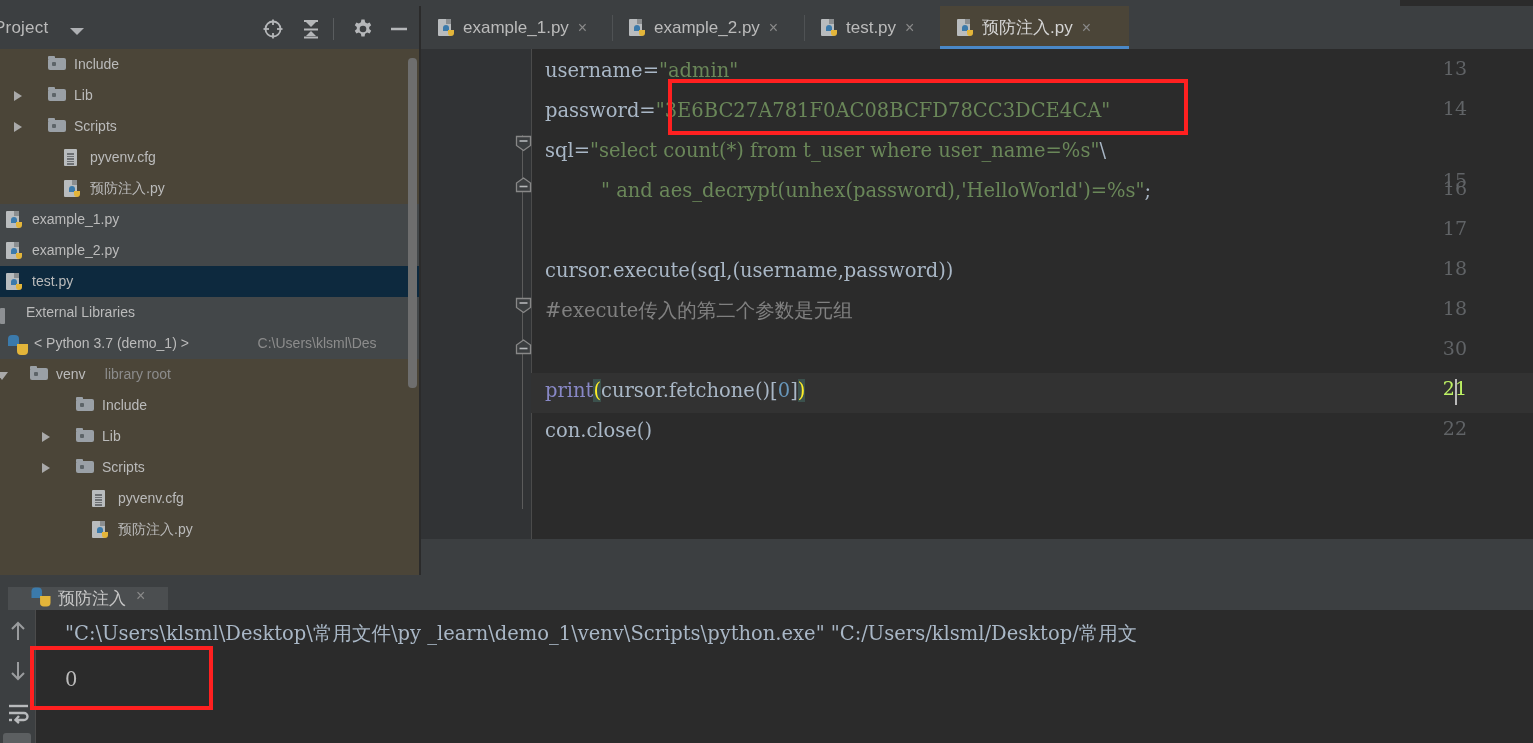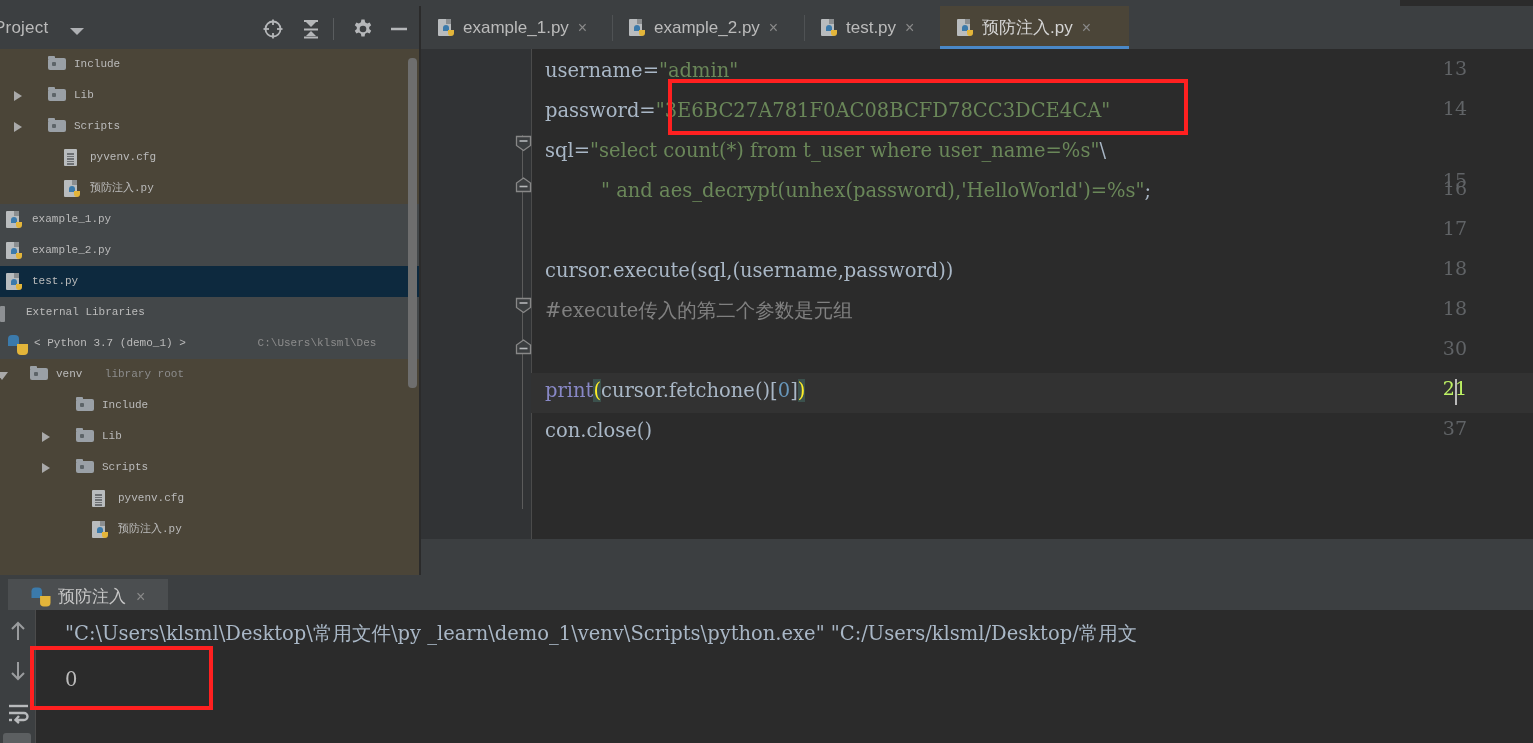--- a/index.html
+++ b/index.html
@@ -21,21 +21,21 @@
   .project-caret{position:absolute;left:70px;top:22px;width:0;height:0;
      border-left:7px solid transparent;border-right:7px solid transparent;border-top:7px solid #aeb0b3;}
   .hdr-icon{position:absolute;top:12px;width:22px;height:22px;cursor:default;}
   .ic-locate{left:262px;}
   .ic-collapse{left:300px;}
   .hdr-div{position:absolute;left:333px;top:12px;width:1px;height:22px;background:#5a5d5f;}
   .ic-gear{left:352px;}
   .ic-min{left:388px;}
 
   .tree{position:absolute;left:0;top:43px;width:420px;height:526px;}
-  .row{position:relative;height:31px;line-height:31px;white-space:nowrap;color:#bbbbbb;font-size:11px;font-family:Liberation Mono, monospace;}
+  .row{position:relative;height:31px;line-height:31px;white-space:nowrap;color:#bbbbbb;font-size:14px;}
   .row.band-gray{background:#434749;}
   .row.band-sel{background:#0d293e;}
   .row.band-brown{background:#4b4538;}
   .row .arrow{position:absolute;top:11px;width:0;height:0;
      border-top:5.5px solid transparent;border-bottom:5.5px solid transparent;border-left:8px solid #a9a9a9;}
   .row .arrow.down{border-left:6px solid transparent;border-right:6px solid transparent;
      border-top:8px solid #a9a9a9;border-bottom:0;top:13px;}
   .row .ico{position:absolute;top:7px;width:18px;height:18px;}
   .row .lbl{position:absolute;top:0;}
   .row .sub{color:#8c8c8c;}
@@ -97,21 +97,21 @@
   .fn{color:#8888c6;} .num{color:#6897bb;} .punc{color:#a9b7c6;}
   .match{background:#3b514d;color:#ffef28;}
   .caret{position:absolute;width:2px;height:26px;background:#bbbbbb;}
 
   
   .redbox{position:absolute;border:4px solid #ff2020;box-sizing:border-box;pointer-events:none;}
 
   
   .runwin{position:absolute;left:0;top:575px;width:1533px;height:168px;background:#3c3f41;}
   .run-tabbar{position:absolute;left:0;top:0;width:1533px;height:35px;background:#3c3f41;}
-  .run-tab{position:absolute;left:8px;top:4px;height:35px;width:160px;background:#4b4e50;display:flex;align-items:center;}
+  .run-tab{position:absolute;left:8px;top:12px;height:35px;width:160px;background:#4b4e50;display:flex;}
   .run-tab .tico{width:19px;height:19px;margin-left:23px;margin-right:8px;}
   .run-tab .tname{font-size:17px;color:#c6c6c6;}
   .run-tab .tclose{margin-left:10px;font-size:16px;color:#8a8a8a;}
   .run-side{position:absolute;left:0;top:35px;width:35px;height:133px;background:#3c3f41;}
   .side-ic{position:absolute;left:7px;width:22px;height:22px;}
   .console{position:absolute;left:35px;top:35px;width:1498px;height:133px;background:#2b2b2b;}
   .console .cline{position:absolute;left:30px;font-family:"DejaVu Serif",serif;font-size:19.5px;color:#a9b7c6;white-space:pre;}
   .console .cline.out{color:#bbbbbb;}
   .console-divider{position:absolute;left:35px;top:35px;width:1px;height:133px;background:#4b4b4b;}
   .bottom-nub{position:absolute;left:3px;bottom:0;width:28px;height:10px;background:#5c5f61;border-radius:3px 3px 0 0;}
@@ -307,21 +307,21 @@
     <div id="gutternums">
         <div class="gutterline" style="top: 8px;">13</div>
         <div class="gutterline" style="top: 48px;">14</div>
         <div class="gutterline" style="top: 88px; margin-top: 32px;">15</div>
         <div class="gutterline" style="top: 128px;">16</div>
         <div class="gutterline" style="top: 168px;">17</div>
         <div class="gutterline" style="top: 208px;">18</div>
         <div class="gutterline" style="top: 248px;">18</div>
         <div class="gutterline" style="top: 288px;">30</div>
         <div class="gutterline cur" style="top: 328px;">21</div>
-        <div class="gutterline" style="top: 368px;">37</div>
+        <div class="gutterline" style="top: 368px;">22</div>
       </div>
 
     <div class="foldline" style="top:86px;height:96px;"></div>
     <div class="foldmark" style="top:86px;">
       <svg width="17" height="17" viewBox="0 0 17 17">
         <path d="M1.5 1.5h14v9l-7 5-7-5z" fill="#3b3e40" stroke="#888" stroke-width="1.3"></path>
         <line x1="4.5" y1="6" x2="12.5" y2="6" stroke="#b5b7b9" stroke-width="1.6"></line>
       </svg>
     </div>
     <div class="foldmark" style="top:127px;">

